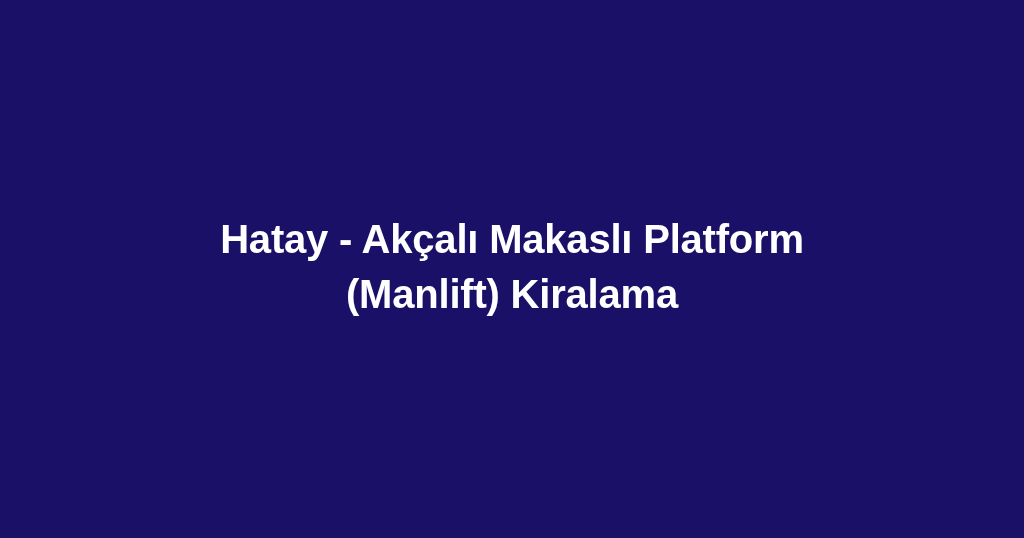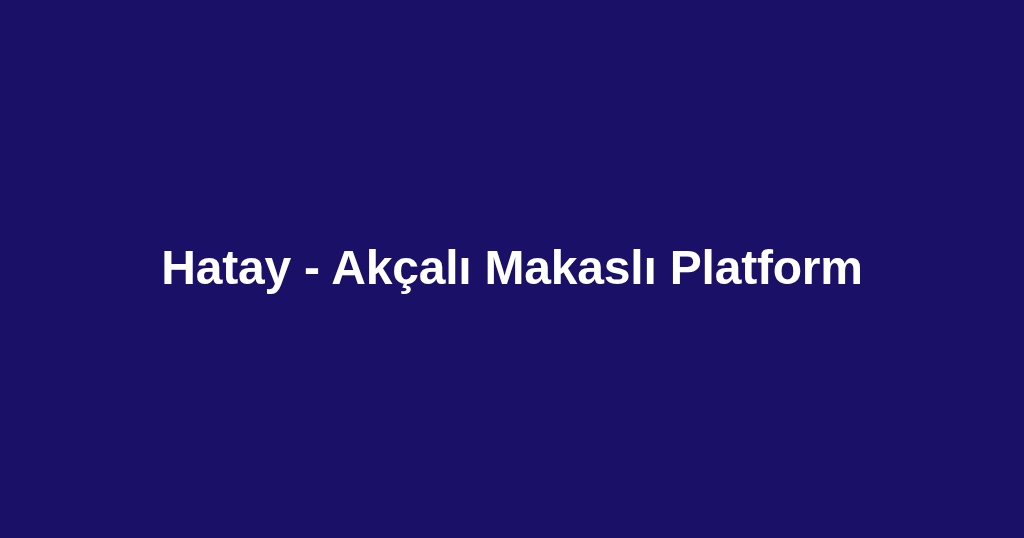--- a/index.html
+++ b/index.html
@@ -37,21 +37,21 @@
     max-width: 940px;
     padding: 0 16px;
     box-sizing: border-box;
     
     transform: translateY(-2px);
   }
 
   .og-title {
     margin: 0;
     font-family: "Liberation Sans", "DejaVu Sans", sans-serif;
-    font-size: 48px;
+    font-size: 40px;
     font-weight: 700;
     line-height: 55px;
     letter-spacing: -0.2px;
     color: #ffffff;
     text-align: center;
     word-wrap: break-word;
     overflow-wrap: break-word;
     -webkit-font-smoothing: antialiased;
   }
 
@@ -62,17 +62,18 @@
 </style>
 </head>
 <body style="background-color: rgb(26, 16, 104);">
 
 <div class="og-card" style="background-color: rgb(26, 16, 104);">
 
   <div class="title-block">
 
     <h1 class="og-title" style="color: rgb(255, 255, 255);">
       <span class="title-line">Hatay - Akçalı Makaslı Platform</span>
+      <span class="title-line">(Manlift) Kiralama</span>
     </h1>
 
   </div>
 
 </div>
 
 </body></html>

